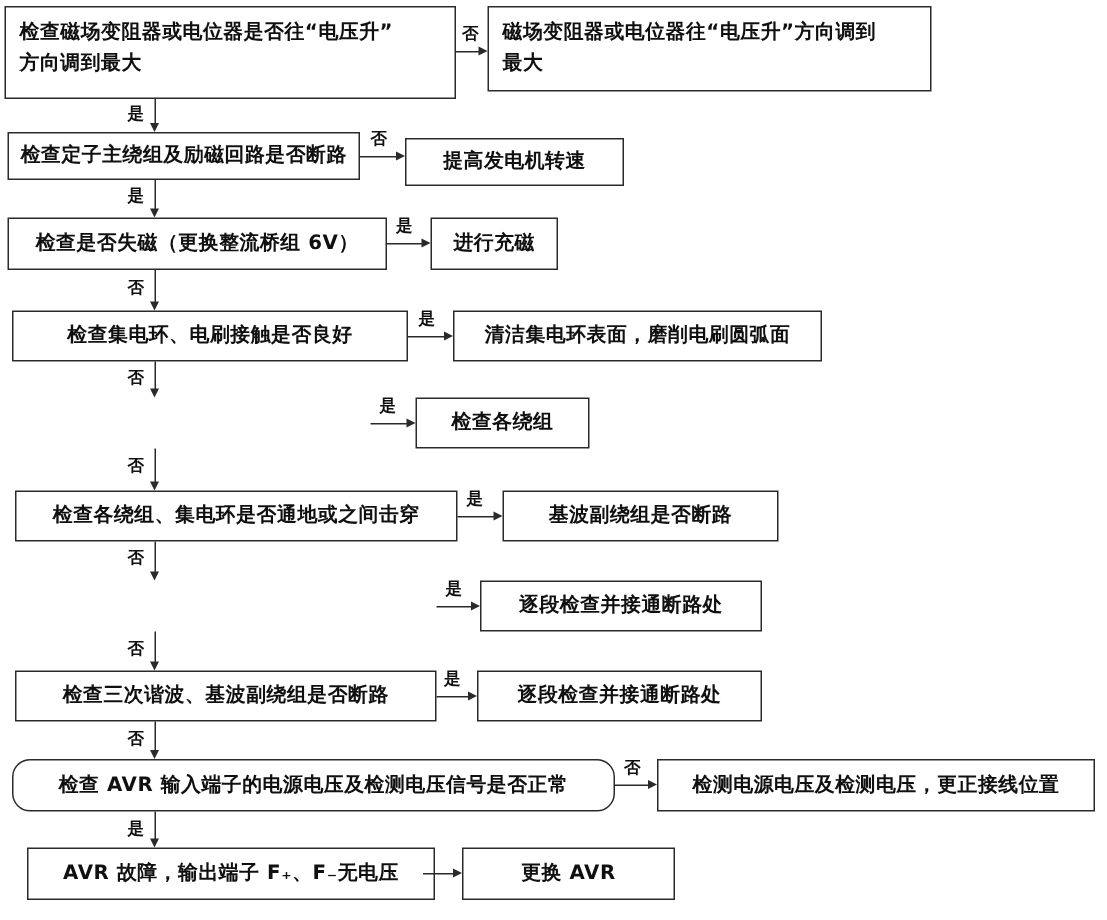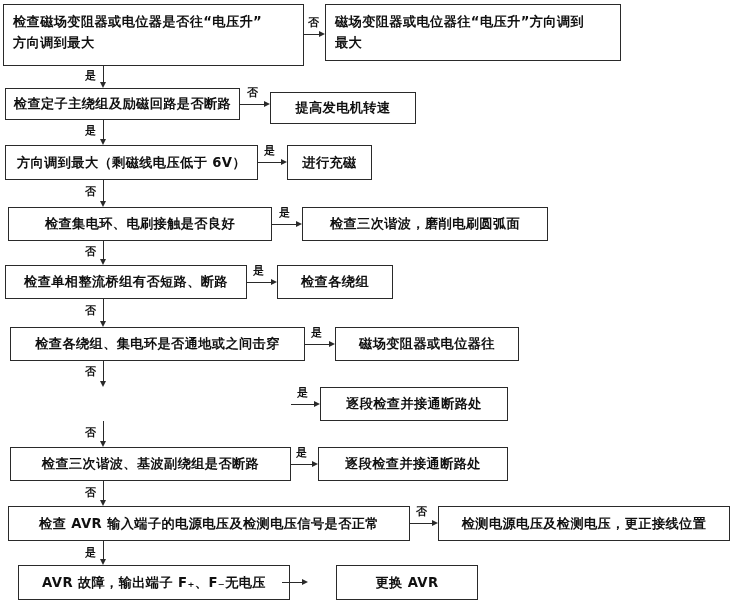--- a/index.html
+++ b/index.html
@@ -93,62 +93,59 @@
       <span class="txt">磁场变阻器或电位器往“电压升”方向调到
 最大</span>
     </div>
     <div class="node pad-center" style="left: 5px; top: 88px; width: 235px; height: 32px;">
       <span class="txt">检查定子主绕组及励磁回路是否断路</span>
     </div>
     <div class="node pad-center" style="left: 270px; top: 92px; width: 146px; height: 32px;">
       <span class="txt">提高发电机转速</span>
     </div>
     <div class="node pad-center" style="left: 5px; top: 145px; width: 253px; height: 35px;">
-      <span class="txt">方向调到最大（剩磁线电压低于 6V）</span>
+      <span class="txt">检查是否失磁（更换整流桥组 6V）</span>
     </div>
     <div class="node pad-center" style="left: 287px; top: 145px; width: 85px; height: 35px;">
       <span class="txt">进行充磁</span>
     </div>
     <div class="node pad-center" style="left: 8px; top: 207px; width: 264px; height: 34px;">
       <span class="txt">检查集电环、电刷接触是否良好</span>
     </div>
     <div class="node pad-center" style="left: 302px; top: 207px; width: 246px; height: 34px;">
-      <span class="txt">检查三次谐波，磨削电刷圆弧面</span>
-    </div>
-    <div class="node pad-center" style="left: 5px; top: 265px; width: 242px; height: 34px;">
-      <span class="txt">检查单相整流桥组有否短路、断路</span>
+      <span class="txt">清洁集电环表面，磨削电刷圆弧面</span>
     </div>
     <div class="node pad-center" style="left: 277px; top: 265px; width: 116px; height: 34px;">
       <span class="txt">检查各绕组</span>
     </div>
     <div class="node pad-center" style="left: 10px; top: 327px; width: 295px; height: 34px;">
       <span class="txt">检查各绕组、集电环是否通地或之间击穿</span>
     </div>
     <div class="node pad-center" style="left: 335px; top: 327px; width: 184px; height: 34px;">
-      <span class="txt">磁场变阻器或电位器往</span>
+      <span class="txt">基波副绕组是否断路</span>
     </div>
     <div class="node pad-center" style="left: 320px; top: 387px; width: 188px; height: 34px;">
       <span class="txt">逐段检查并接通断路处</span>
     </div>
     <div class="node pad-center" style="left: 10px; top: 447px; width: 281px; height: 34px;">
       <span class="txt">检查三次谐波、基波副绕组是否断路</span>
     </div>
     <div class="node pad-center" style="left: 318px; top: 447px; width: 190px; height: 34px;">
       <span class="txt">逐段检查并接通断路处</span>
     </div>
-    <div class="node pad-center" style="left: 8px; top: 506px; width: 402px; height: 35px;">
+    <div class="node pad-center" style="left: 8px; top: 506px; width: 402px; height: 35px; border-radius: 12px;">
       <span class="txt">检查 AVR 输入端子的电源电压及检测电压信号是否正常</span>
     </div>
     <div class="node pad-center" style="left: 438px; top: 506px; width: 292px; height: 35px;">
       <span class="txt">检测电源电压及检测电压，更正接线位置</span>
     </div>
     <div class="node pad-center" style="left: 18px; top: 565px; width: 272px; height: 35px;">
       <span class="txt">AVR 故障，输出端子 F₊、F₋无电压</span>
     </div>
-    <div class="node pad-center" style="left: 308px; top: 565px; width: 142px; height: 35px; margin-left: 28px;">
+    <div class="node pad-center" style="left: 308px; top: 565px; width: 142px; height: 35px;">
       <span class="txt">更换 AVR</span>
     </div>
     <div class="vline" style="left: 103px; top: 66px; height: 17px;"></div>
     <div class="arrow-down" style="left: 100px; top: 82px;"></div>
     <span class="edge-label" style="left: 85px; top: 70px;">是</span>
     <div class="vline" style="left: 103px; top: 120px; height: 20px;"></div>
     <div class="arrow-down" style="left: 100px; top: 139px;"></div>
     <span class="edge-label" style="left: 85px; top: 125px;">是</span>
     <div class="vline" style="left: 103px; top: 180px; height: 22px;"></div>
     <div class="arrow-down" style="left: 100px; top: 201px;"></div>

